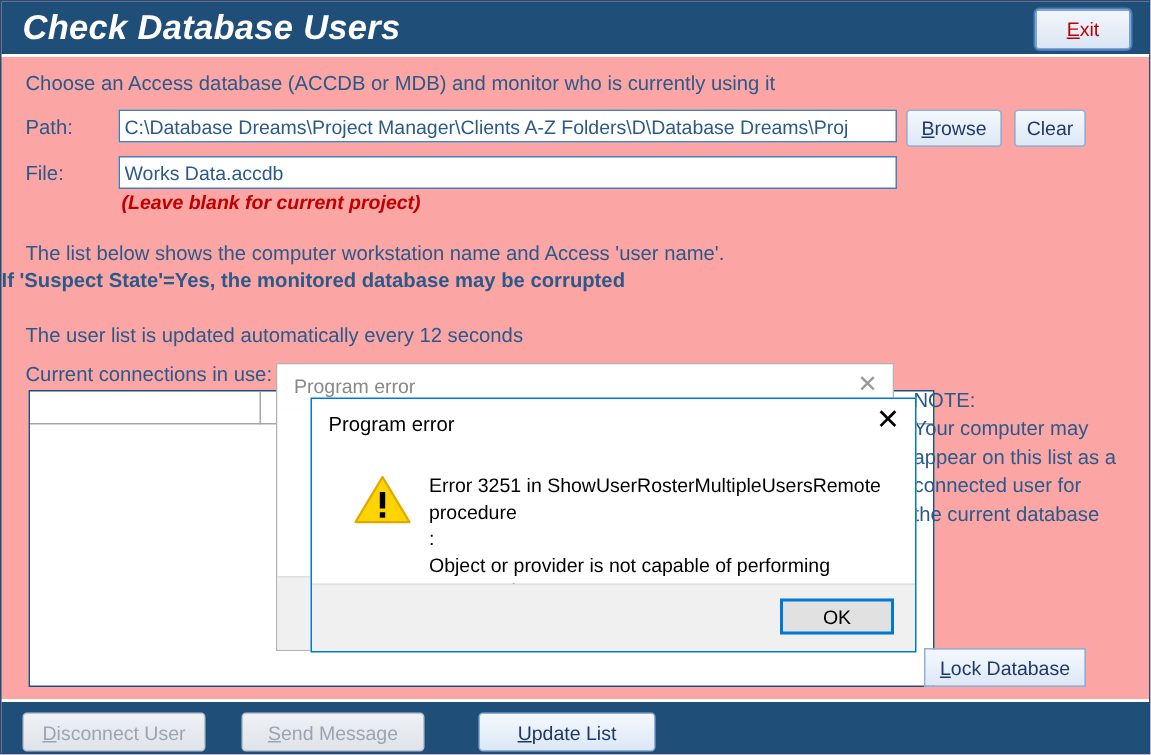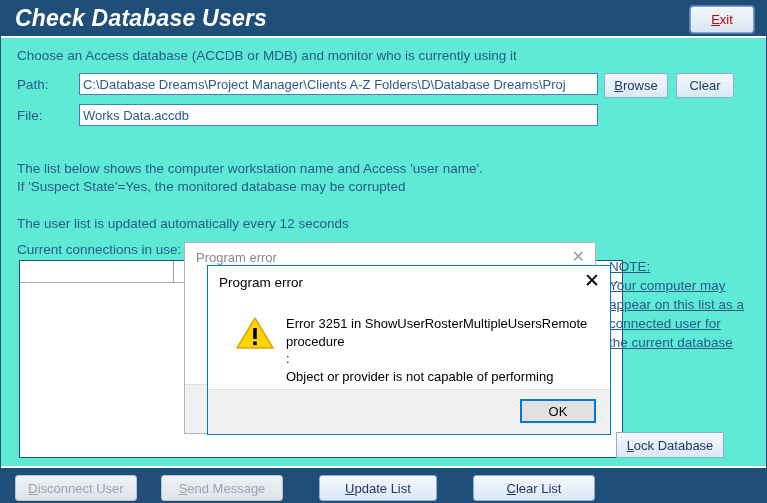--- a/index.html
+++ b/index.html
@@ -8,21 +8,21 @@
     background: #ffffff;
   }
   body {
     font-family: "Liberation Sans", sans-serif;
   }
   #app {
     position: relative;
     width: 767px;
     height: 503px;
     overflow: hidden;
-    background: #5eead4;
+    background: #fca5a5;
     box-sizing: border-box;
     border: 1px solid #1f4e79;
   }
 
   
   .titlebar {
     position: absolute;
     left: 0; top: 0;
     width: 765px;
     height: 37px;
@@ -92,40 +92,40 @@
     background: linear-gradient(#f4f8fd, #dce8f6);
     border: 1px solid #8fb0d6;
     border-radius: 3px;
     color: #1f3864;
     font-family: "Liberation Sans", sans-serif;
     font-size: 13px;
     cursor: pointer;
     padding: 0;
   }
   .btn-browse { left: 603px; top: 72px; width: 64px; }
-  .btn-clear  { left: 675px; top: 72px; width: 58px; }
+  .btn-clear  { left: 675px; top: 72px; width: 48px; }
 
   .hint {
     position: absolute;
     left: 80px; top: 126px;
     font-size: 13px;
     font-weight: bold;
     font-style: italic;
     color: #c00000;
     white-space: nowrap;
   }
 
   .para {
     position: absolute;
     font-size: 13.5px;
     color: #2a5a8a;
     white-space: nowrap;
   }
   .para-1 { left: 16px; top: 160px; }
-  .para-2 { left: 16px; top: 178px; }
+  .para-2 { left: 0; top: 178px; font-weight: bold; }
   .para-3 { left: 16px; top: 215px; }
   .para-4 { left: 16px; top: 241px; }
 
   
   .list-box {
     position: absolute;
     left: 18px; top: 259px;
     width: 604px; height: 198px;
     background: #ffffff;
     border: 1px solid #1f4e79;
@@ -146,21 +146,20 @@
   }
 
   
   .note {
     position: absolute;
     left: 608px; top: 256px;
     width: 150px;
     font-size: 13.5px;
     line-height: 19px;
     color: #2a5a8a;
-    text-decoration: underline;
   }
 
   .btn-lock {
     position: absolute;
     left: 615px; top: 431px;
     width: 108px; height: 26px;
     background: linear-gradient(#f4f8fd, #dce8f6);
     border: 1px solid #8fb0d6;
     border-radius: 0;
     color: #1f3864;
@@ -316,20 +315,21 @@
 
   <div class="intro">Choose an Access database (ACCDB or MDB) and monitor who is currently using it</div>
 
   <div class="field-label lbl-path">Path:</div>
   <input class="text-input inp-path" type="text" value="C:\Database Dreams\Project Manager\Clients A-Z Folders\D\Database Dreams\Proj" style="">
   <button class="small-btn btn-browse"><u>B</u><span>rowse</span></button>
   <button class="small-btn btn-clear">Clear</button>
 
   <div class="field-label lbl-file">File:</div>
   <input class="text-input inp-file" type="text" value="Works Data.accdb" style="">
+  <div class="hint">(Leave blank for current project)</div>
 
   <div class="para para-1">The list below shows the computer workstation name and Access 'user name'.</div>
   <div class="para para-2">If 'Suspect State'=Yes, the monitored database may be corrupted</div>
   <div class="para para-3">The user list is updated automatically every 12 seconds</div>
   <div class="para para-4">Current connections in use:</div>
 
   <div class="list-box">
     <div class="list-head">
       <div class="list-col-div"></div>
     </div>
@@ -342,21 +342,20 @@
     <div>connected user for</div>
     <div>the current database</div>
   </div>
 
   <button class="btn-lock"><u>L</u><span>ock Database</span></button>
 
   <div class="footer">
     <button class="foot-btn fb1 disabled"><u>D</u><span>isconnect User</span></button>
     <button class="foot-btn fb2 disabled"><u>S</u><span>end Message</span></button>
     <button class="foot-btn fb3"><u>U</u><span>pdate List</span></button>
-    <button class="foot-btn fb4"><u>C</u><span>lear List</span></button>
   </div>
 
   <div class="dlg-back">
     <div class="dlg-back-body">
       <div class="dlg-back-foot"></div>
     </div>
     <div class="dlg-back-bar">
       <div class="dlg-back-title">Program error</div>
       <div class="dlg-back-close">✕</div>
     </div>

